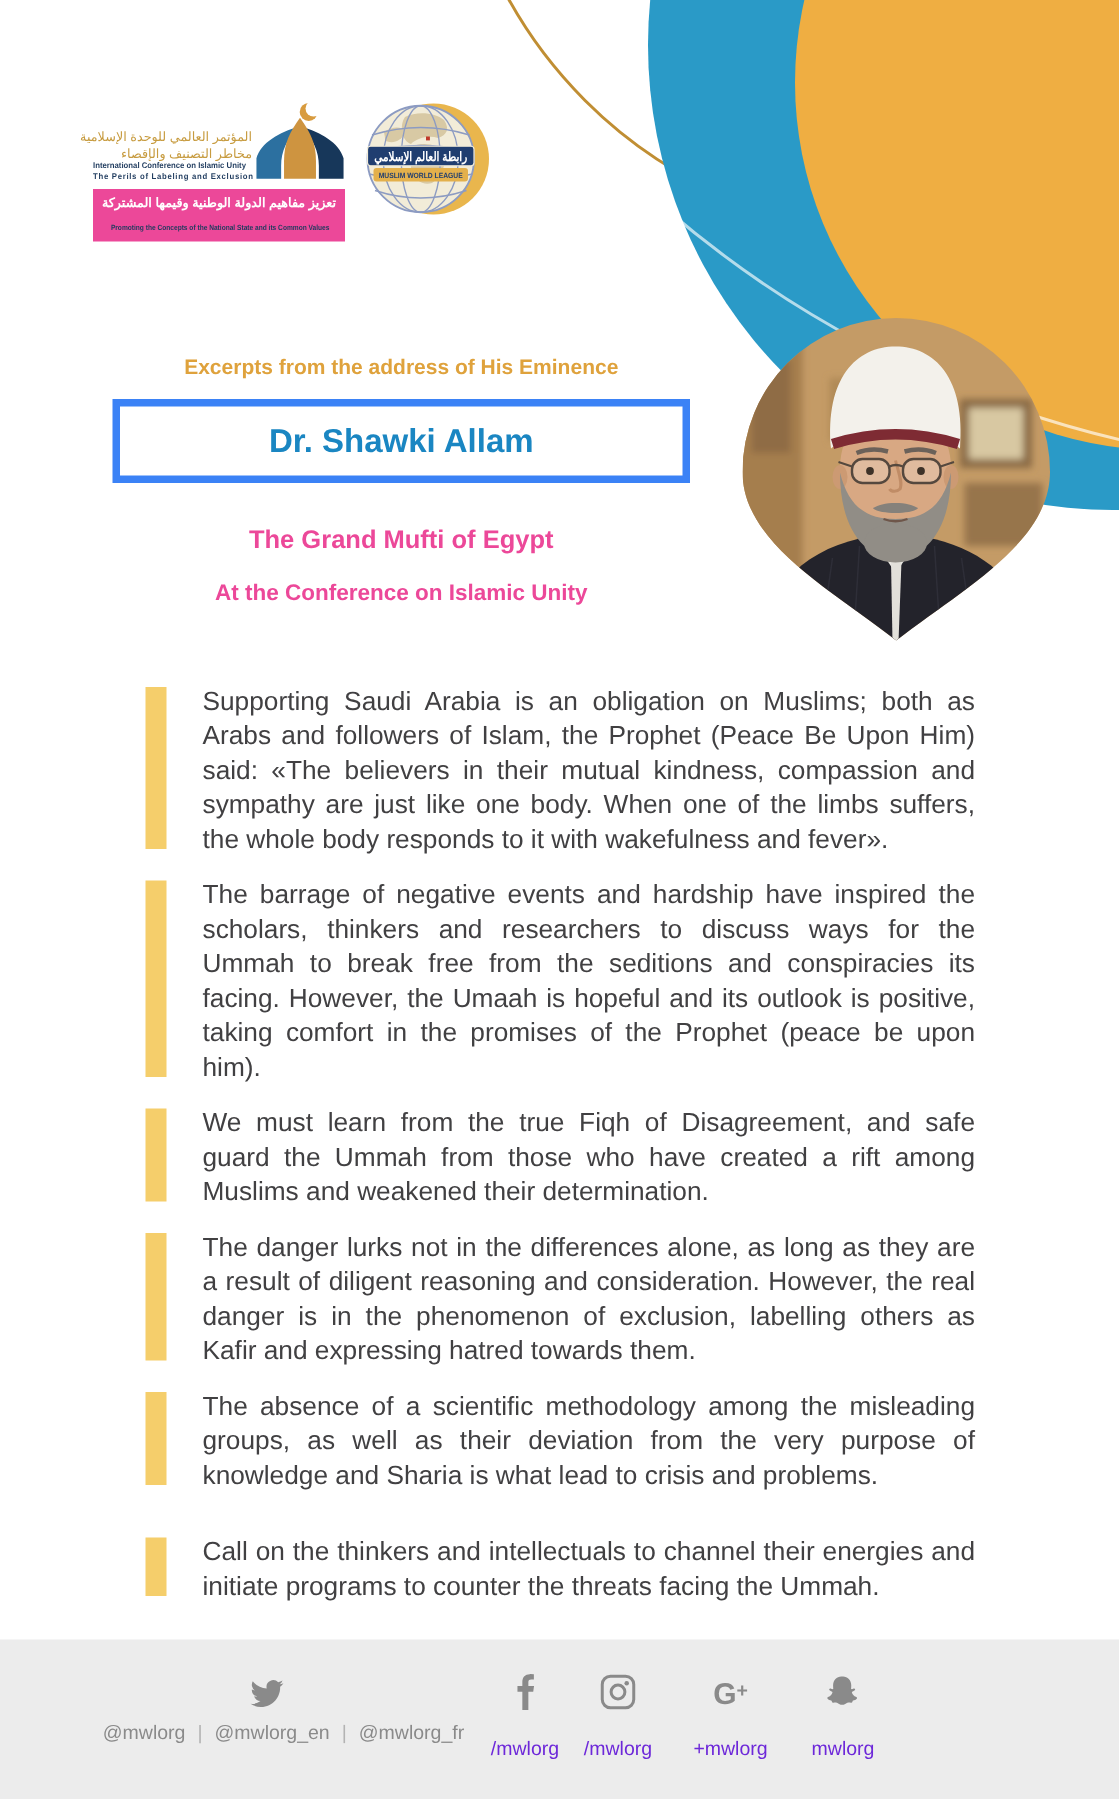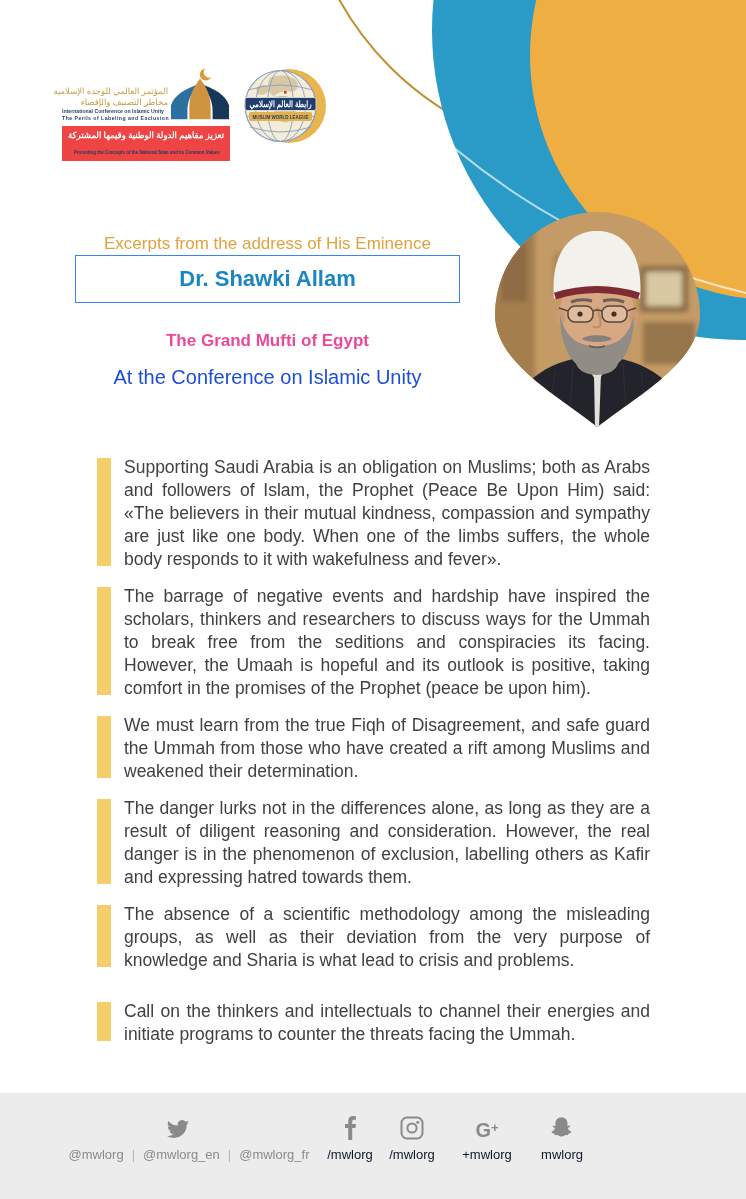--- a/index.html
+++ b/index.html
@@ -20,59 +20,59 @@
   
   .conf-logo{position:absolute;left:62px;top:64px;width:168px;z-index:5;}
   .conf-top{display:flex;align-items:flex-end;}
   .conf-text{width:106px;}
   .conf-ar{color:#C79B3F;font-weight:normal;font-size:8.5px;line-height:11px;text-align:right;white-space:nowrap;}
   .conf-ar2{letter-spacing:1.5px;}
   .conf-en{color:#1F3B5E;font-weight:bold;font-size:5.5px;line-height:7px;white-space:nowrap;
            transform:scaleX(.94);transform-origin:left;}
   .conf-en2{letter-spacing:.5px;}
   .conf-icon{margin-left:2px;}
-  .conf-banner{margin-top:4px;background:#ef4444;text-align:center;padding:4px 2px 3px;}
+  .conf-banner{margin-top:4px;background:#ec4899;text-align:center;padding:4px 2px 3px;}
   .conf-banner .ar{color:#fff;font-weight:bold;font-size:8.5px;line-height:10px;}
   .conf-banner .en{color:#1E3B5E;font-weight:bold;font-size:5px;line-height:6px;display:inline-block;
                    transform:scaleX(.88);white-space:nowrap;margin-top:2px;}
   .mwl-logo{position:absolute;left:244px;top:66px;z-index:5;text-align:center;}
 
   
   .hero-text{position:absolute;left:75px;top:233px;width:385px;text-align:center;z-index:5;}
-  .kicker{color:#DFA23C;font-weight:normal;font-size:17px;line-height:22px;white-space:nowrap;}
-  .name-box{border:1px solid #3b82f6;padding:10px 4px;}
+  .kicker{color:#DFA23C;font-weight:bold;font-size:14px;line-height:22px;white-space:nowrap;}
+  .name-box{margin-top:11px;border:5px solid #3b82f6;padding:10px 4px;}
   .name-box span{color:#1A86C2;font-weight:bold;font-size:22px;}
   .mufti-title{margin-top:28px;color:#ec4899;font-weight:bold;font-size:17px;}
-  .event{color:#1d4ed8;font-weight:normal;font-size:20px;line-height:26px;white-space:nowrap;}
+  .event{color:#ec4899;font-weight:bold;font-size:15px;line-height:26px;white-space:nowrap;}
   .event.l1{margin-top:13px;}
   .event.l2{margin-top:4px;}
 
   .portrait{position:absolute;left:495px;top:212px;z-index:6;}
 
   
   .quotes{position:absolute;left:97px;top:456px;width:553px;z-index:5;}
-  .quote{position:relative;margin:0 0 14px;padding-left:27px;color:#414042;
+  .quote{position:relative;margin:0 0 14px;padding-left:38px;color:#414042;
          font-size:17.5px;line-height:23px;text-align:justify;}
   .quote:last-child{margin-bottom:0;margin-top:28px;}
   .quote .bar{position:absolute;left:0;top:2px;bottom:5px;width:14px;background:#F5CE6B;}
 
   
   .footer{position:absolute;left:0;right:0;top:1093px;bottom:0;background:#ECECEC;z-index:5;}
   .social-row{display:flex;align-items:flex-start;padding:20px 0 0 50px;}
   .sgroup{display:flex;flex-direction:column;align-items:center;}
   .icon-box{height:27px;display:flex;align-items:flex-end;justify-content:center;}
   .g1{width:256px;}
   .g2{margin-left:16px;width:56px;}
   .g3{margin-left:6px;width:56px;}
   .g4{margin-left:12px;width:70px;}
   .g5{margin-left:12px;width:82px;}
   .g6{margin-left:10px;width:60px;}
   .handles{display:flex;white-space:nowrap;margin-top:7px;padding-left:22px;
            color:#8A8A8A;font-size:13px;text-align:right;}
-  .handle-label{margin-top:7px;color:#0f172a;font-size:13px;white-space:nowrap;}
+  .handle-label{margin-top:18px;color:#6d28d9;font-size:13px;white-space:nowrap;}
   .sep{color:#B3B3B3;margin:0 8px;}
   .gplus{color:#8A8A8A;font-weight:bold;font-size:20px;line-height:20px;}
   .gplus .plus{font-size:13px;vertical-align:5px;}
 </style>
 </head>
 <body>
 
 <div class="poster">
 
   <div class="deco">

